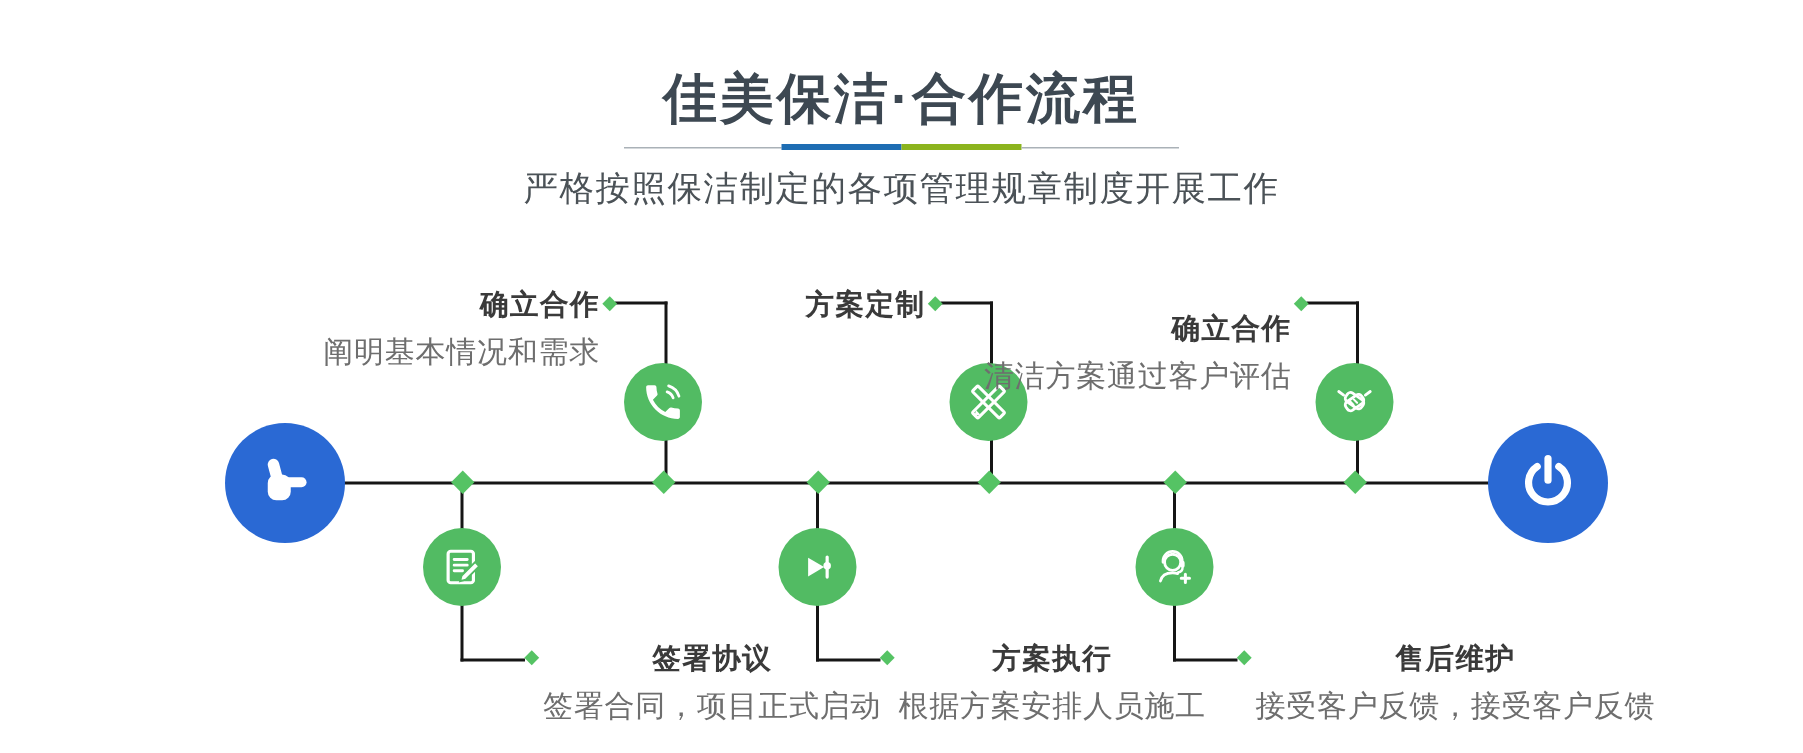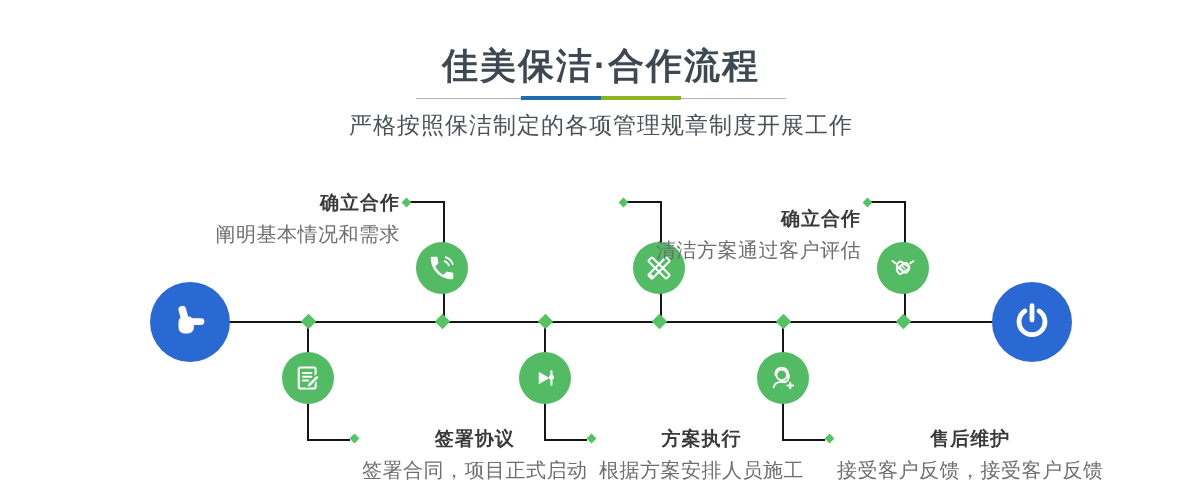--- a/index.html
+++ b/index.html
@@ -163,20 +163,21 @@
         <path d="M17.8 15.8v4.4M15.6 18h4.4" stroke="#fff" stroke-width="1.6" stroke-linecap="round"></path>
       </svg>
     </span>
   </div>
 
   <div class="step-label label-top" style="right:802px;">
     <div class="step-title">确立合作</div>
     <div class="step-desc">阐明基本情况和需求</div>
   </div>
   <div class="step-label label-top" style="right:585px;">
+    <div class="step-title">方案定制</div>
   </div>
   <div class="step-label label-top" style="right:341px;margin-top:16px;">
     <div class="step-title">确立合作</div>
     <div class="step-desc">清洁方案通过客户评估</div>
   </div>
 
   <div class="step-label label-bottom" style="left:362px;">
     <div class="step-title">签署协议</div>
     <div class="step-desc">签署合同，项目正式启动</div>
   </div>

